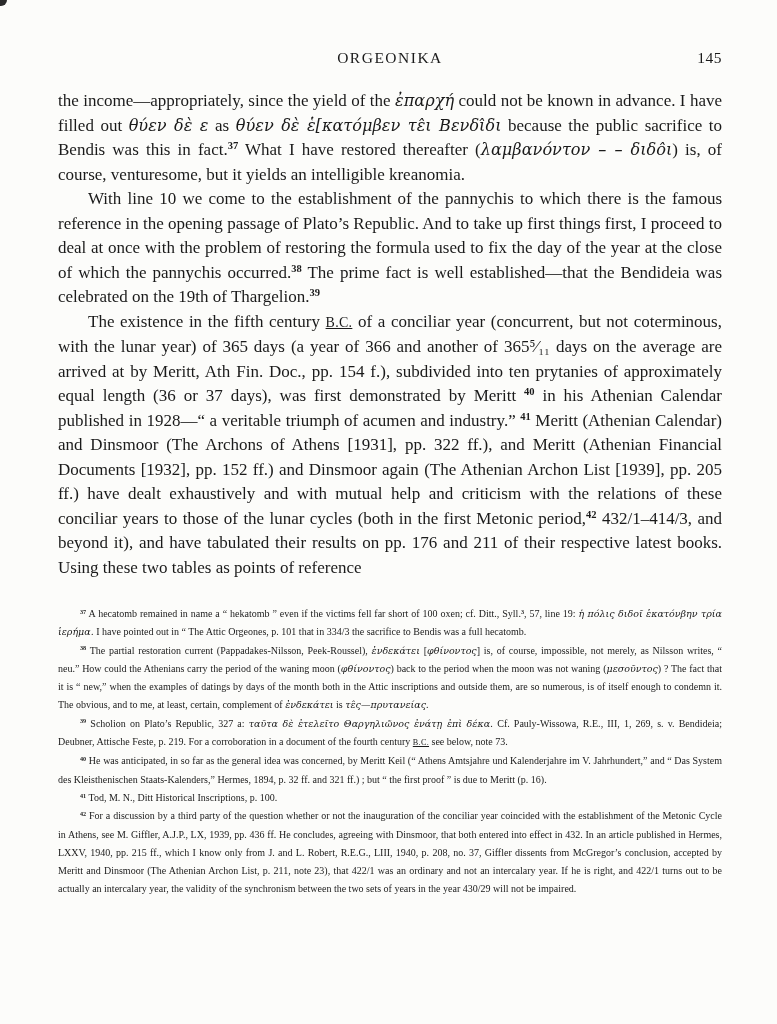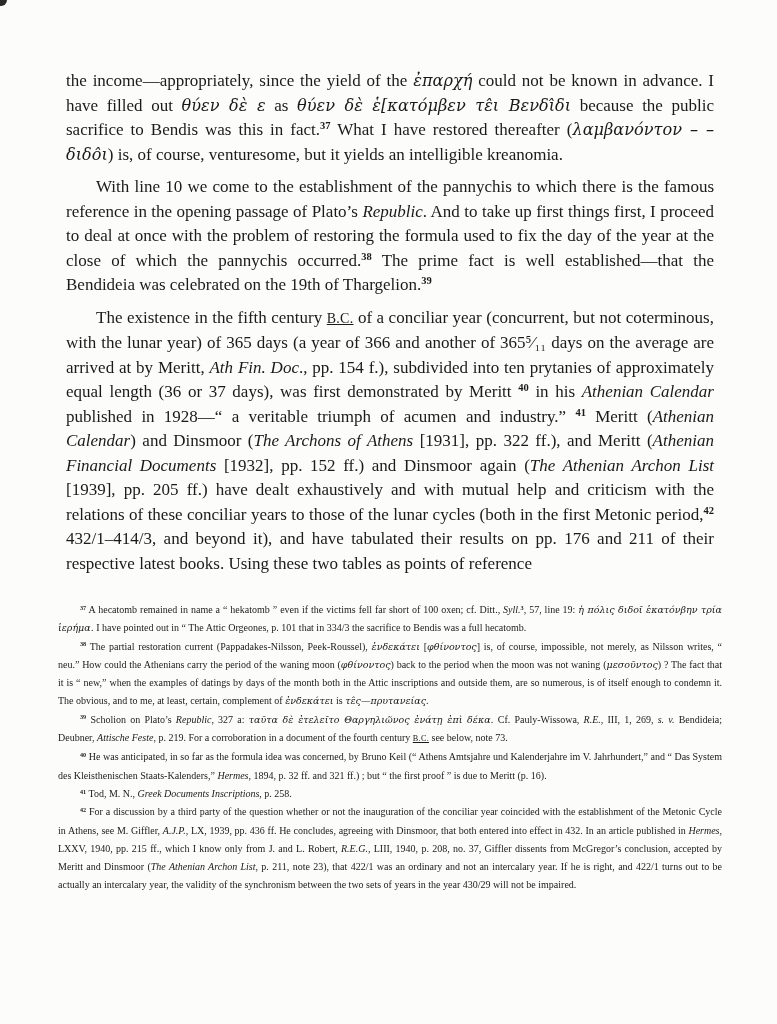--- a/index.html
+++ b/index.html
@@ -29,51 +29,55 @@
   }
   .page-number{
     position:absolute;right:0;top:0;letter-spacing:.5px;
   }
   .body-text{
     margin-top:21px;
     font-size:17px;
     line-height:24.5px;
     text-align:justify;
   }
-  .body-text p{margin:8px;}
+  .body-text p{margin:0;}
   .body-text p.indent{text-indent:30px;}
   .footnotes{
     margin-top:25px;
     font-size:10px;
     line-height:18.3px;
     text-align:justify;
   }
   .footnotes p{margin:0;text-indent:22px;}
-  .s-i{font-style:italic;}
+  .s-i{}
   .s-g{font-style:italic;font-family:"DejaVu Serif",serif;font-size:.95em;}
   .s-sup{
     font-size:.62em;font-weight:700;
     vertical-align:baseline;position:relative;top:-.55em;line-height:0;
   }
   .s-sc{font-size:.82em;letter-spacing:.3px;text-decoration:underline;}
 </style>
 </head>
 <body>
 
 <div class="page">
   <div class="scan-artifact"></div>
 
+  <header class="running-head">
+    <span class="running-title">ORGEONIKA</span>
+    <span class="page-number">145</span>
+  </header>
 
   <main class="body-text" id="body-container">
       <p class=""><span>the income—appropriately, since the yield of the </span><span class="s-g">ἐπαρχή</span><span> could not be known in advance. I have filled out </span><span class="s-g">θύεν δὲ ε</span><span> as </span><span class="s-g">θύεν δὲ ἑ[κατόμβεν τε̂ι Βενδι̂δι</span><span> because the public sacrifice to Bendis was this in fact.</span><span class="s-sup">37</span><span> What I have restored thereafter (</span><span class="s-g">λαμβανόντον – – διδο̂ι</span><span>) is, of course, venturesome, but it yields an intelligible kreanomia.</span></p>
       <p class="indent"><span>With line 10 we come to the establishment of the pannychis to which there is the famous reference in the opening passage of Plato’s </span><span class="s-i">Republic</span><span>. And to take up first things first, I proceed to deal at once with the problem of restoring the formula used to fix the day of the year at the close of which the pannychis occurred.</span><span class="s-sup">38</span><span> The prime fact is well established—that the Bendideia was celebrated on the 19th of Thargelion.</span><span class="s-sup">39</span></p>
       <p class="indent"><span>The existence in the fifth century </span><span class="s-sc">B.C.</span><span> of a conciliar year (concurrent, but not coterminous, with the lunar year) of 365 days (a year of 366 and another of 365⁵⁄₁₁ days on the average are arrived at by Meritt, </span><span class="s-i">Ath Fin. Doc</span><span>., pp. 154 f.), subdivided into ten prytanies of approximately equal length (36 or 37 days), was first demonstrated by Meritt </span><span class="s-sup">40</span><span> in his </span><span class="s-i">Athenian Calendar</span><span> published in 1928—“ a veritable triumph of acumen and industry.” </span><span class="s-sup">41</span><span> Meritt (</span><span class="s-i">Athenian Calendar</span><span>) and Dinsmoor (</span><span class="s-i">The Archons of Athens</span><span> [1931], pp. 322 ff.), and Meritt (</span><span class="s-i">Athenian Financial Documents</span><span> [1932], pp. 152 ff.) and Dinsmoor again (</span><span class="s-i">The Athenian Archon List</span><span> [1939], pp. 205 ff.) have dealt exhaustively and with mutual help and criticism with the relations of these conciliar years to those of the lunar cycles (both in the first Metonic period,</span><span class="s-sup">42</span><span> 432/1–414/3, and beyond it), and have tabulated their results on pp. 176 and 211 of their respective latest books. Using these two tables as points of reference</span></p>
     </main>
 
   <section class="footnotes" id="footnotes-container">
       <p><span class="s-sup">37</span><span> A hecatomb remained in name a “ hekatomb ” even if the victims fell far short of 100 oxen; cf. Ditt., </span><span class="s-i">Syll.</span><span class="s-sup">3</span><span>, 57, line 19: </span><span class="s-g">ἡ πόλις διδοῖ ἑκατόνβην τρία ἱερήμα.</span><span> I have pointed out in “ The Attic Orgeones, p. 101 that in 334/3 the sacrifice to Bendis was a full hecatomb.</span></p>
       <p><span class="s-sup">38</span><span> The partial restoration current (Pappadakes-Nilsson, Peek-Roussel), </span><span class="s-g">ἐνδεκάτει</span><span> [</span><span class="s-g">φθίνοντος</span><span>] is, of course, impossible, not merely, as Nilsson writes, “ neu.” How could the Athenians carry the period of the waning moon (</span><span class="s-g">φθίνοντος</span><span>) back to the period when the moon was not waning (</span><span class="s-g">μεσοῦντος</span><span>) ? The fact that it is “ new,” when the examples of datings by days of the month both in the Attic inscriptions and outside them, are so numerous, is of itself enough to condemn it. The obvious, and to me, at least, certain, complement of </span><span class="s-g">ἐνδεκάτει</span><span> is </span><span class="s-g">τε̂ς—πρυτανείας</span><span>.</span></p>
       <p><span class="s-sup">39</span><span> Scholion on Plato’s </span><span class="s-i">Republic</span><span>, 327 a: </span><span class="s-g">ταῦτα δὲ ἐτελεῖτο Θαργηλιῶνος ἐνάτῃ ἐπὶ δέκα.</span><span> Cf. Pauly-Wissowa, </span><span class="s-i">R.E.</span><span>, III, 1, 269, </span><span class="s-i">s. v.</span><span> Bendideia; Deubner, </span><span class="s-i">Attische Feste</span><span>, p. 219. For a corroboration in a document of the fourth century </span><span class="s-sc">B.C.</span><span> see below, note 73.</span></p>
-      <p><span class="s-sup">40</span><span> He was anticipated, in so far as the formula idea was concerned, by Bruno Keil (“ Athens Amtsjahre und Kalenderjahre im V. Jahrhundert,” and “ Das System des Kleisthenischen Staats-Kalenders,” </span><span class="s-i">Hermes</span><span>, 1894, p. 32 ff. and 321 ff.) ; but “ the first proof ” is due to Meritt (p. 16).</span></p>
-      <p><span class="s-sup">41</span><span> Tod, M. N., </span><span class="s-i">Greek Documents Inscriptions</span><span>, p. 258.</span></p>
+      <p><span class="s-sup">40</span><span> He was anticipated, in so far as the general idea was concerned, by Meritt Keil (“ Athens Amtsjahre und Kalenderjahre im V. Jahrhundert,” and “ Das System des Kleisthenischen Staats-Kalenders,” </span><span class="s-i">Hermes</span><span>, 1894, p. 32 ff. and 321 ff.) ; but “ the first proof ” is due to Meritt (p. 16).</span></p>
+      <p><span class="s-sup">41</span><span> Tod, M. N., </span><span class="s-i">Ditt Historical Inscriptions</span><span>, p. 100.</span></p>
       <p><span class="s-sup">42</span><span> For a discussion by a third party of the question whether or not the inauguration of the conciliar year coincided with the establishment of the Metonic Cycle in Athens, see M. Giffler, </span><span class="s-i">A.J.P.</span><span>, LX, 1939, pp. 436 ff. He concludes, agreeing with Dinsmoor, that both entered into effect in 432. In an article published in </span><span class="s-i">Hermes</span><span>, LXXV, 1940, pp. 215 ff., which I know only from J. and L. Robert, </span><span class="s-i">R.E.G.</span><span>, LIII, 1940, p. 208, no. 37, Giffler dissents from McGregor’s conclusion, accepted by Meritt and Dinsmoor (</span><span class="s-i">The Athenian Archon List</span><span>, p. 211, note 23), that 422/1 was an ordinary and not an intercalary year. If he is right, and 422/1 turns out to be actually an intercalary year, the validity of the synchronism between the two sets of years in the year 430/29 will not be impaired.</span></p>
     </section>
 </div>
 
 </body></html>

